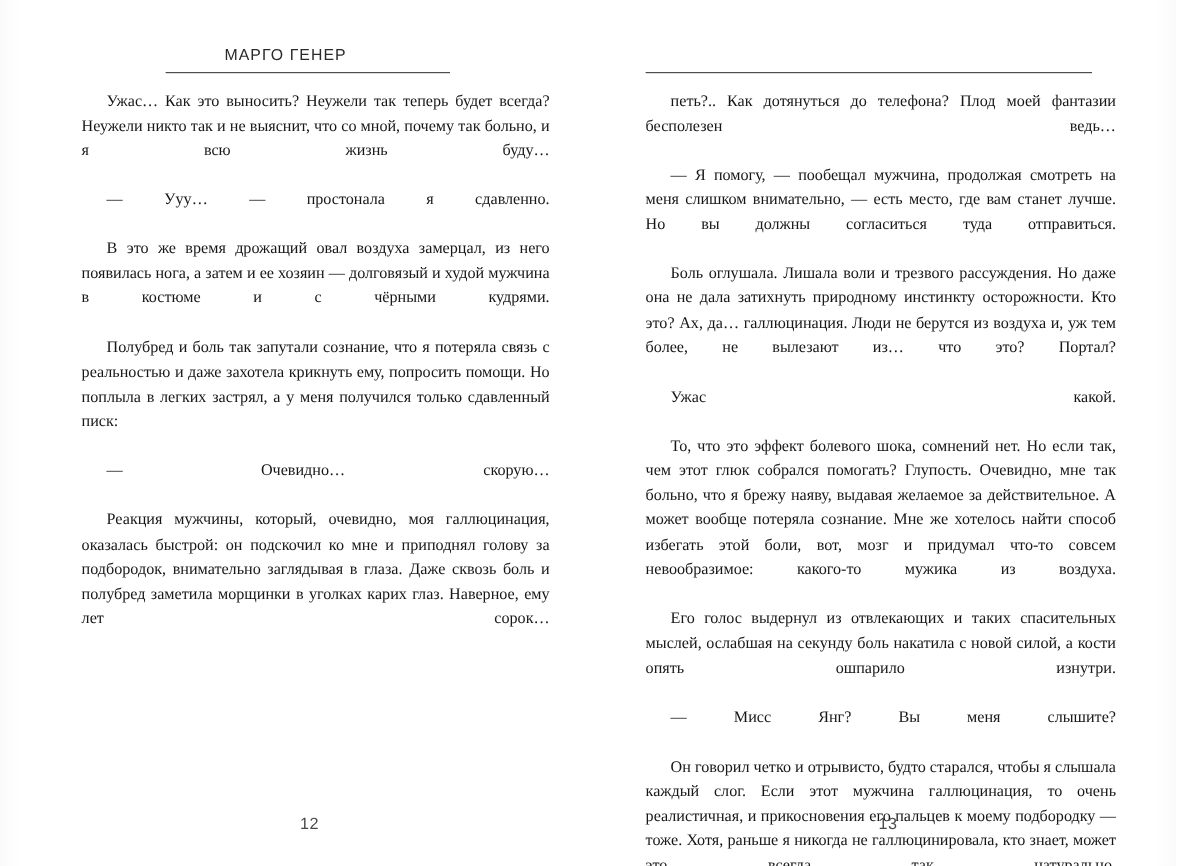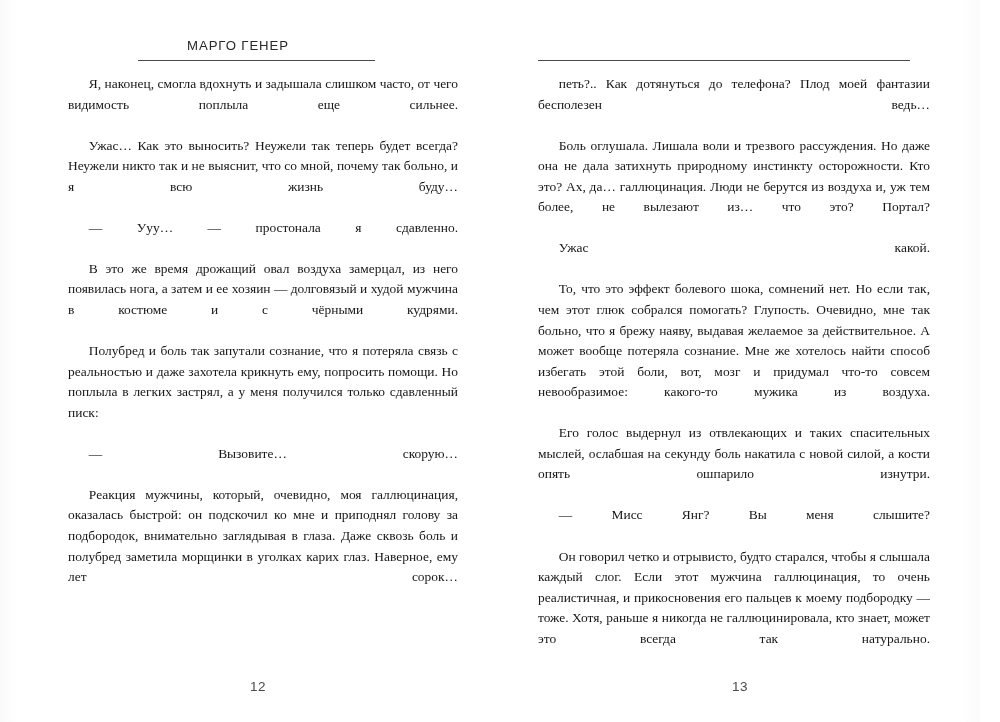--- a/index.html
+++ b/index.html
@@ -119,37 +119,37 @@
 
 <div class="spread">
 
   <div class="edge-shade left"></div>
 
   <div class="page page-left">
     <div class="running-head">МАРГО ГЕНЕР</div>
     <div class="head-rule"></div>
 
     <div class="column">
-        <p>Я, наконец, смогла вдохнуть и задышала слишком часто, от чего видимость поплыла еще сильнее.</p>
         <p>Ужас… Как это выносить? Неужели так теперь будет всегда? Неужели никто так и не выяснит, что со мной, почему так больно, и я всю жизнь буду…</p>
         <p>— Ууу… — простонала я сдавленно.</p>
         <p>В это же время дрожащий овал воздуха замерцал, из него появилась нога, а затем и ее хозяин — долговязый и худой мужчина в костюме и с чёрными кудрями.</p>
         <p>Полубред и боль так запутали сознание, что я потеряла связь с реальностью и даже захотела крикнуть ему, попросить помощи. Но поплыла в легких застрял, а у меня получился только сдавленный писк:</p>
-        <p>— Вызовите… скорую…</p>
+        <p>— Очевидно… скорую…</p>
         <p>Реакция мужчины, который, очевидно, моя галлюцинация, оказалась быстрой: он подскочил ко мне и приподнял голову за подбородок, внимательно заглядывая в глаза. Даже сквозь боль и полубред заметила морщинки в уголках карих глаз. Наверное, ему лет сорок…</p>
       </div>
 
     <div class="folio">12</div>
   </div>
 
   <div class="page page-right">
     <div class="head-rule"></div>
 
     <div class="column">
         <p>петь?.. Как дотянуться до телефона? Плод моей фантазии бесполезен ведь…</p>
+        <p>— Я помогу, — пообещал мужчина, продолжая смотреть на меня слишком внимательно, — есть место, где вам станет лучше. Но вы должны согласиться туда отправиться.</p>
         <p>Боль оглушала. Лишала воли и трезвого рассуждения. Но даже она не дала затихнуть природному инстинкту осторожности. Кто это? Ах, да… галлюцинация. Люди не берутся из воздуха и, уж тем более, не вылезают из… что это? Портал?</p>
         <p>Ужас какой.</p>
         <p>То, что это эффект болевого шока, сомнений нет. Но если так, чем этот глюк собрался помогать? Глупость. Очевидно, мне так больно, что я брежу наяву, выдавая желаемое за действительное. А может вообще потеряла сознание. Мне же хотелось найти способ избегать этой боли, вот, мозг и придумал что-то совсем невообразимое: какого-то мужика из воздуха.</p>
         <p>Его голос выдернул из отвлекающих и таких спасительных мыслей, ослабшая на секунду боль накатила с новой силой, а кости опять ошпарило изнутри.</p>
         <p>— Мисс Янг? Вы меня слышите?</p>
         <p>Он говорил четко и отрывисто, будто старался, чтобы я слышала каждый слог. Если этот мужчина галлюцинация, то очень реалистичная, и прикосновения его пальцев к моему подбородку — тоже. Хотя, раньше я никогда не галлюцинировала, кто знает, может это всегда так натурально.</p>
       </div>
 
     <div class="folio">13</div>
   </div>

